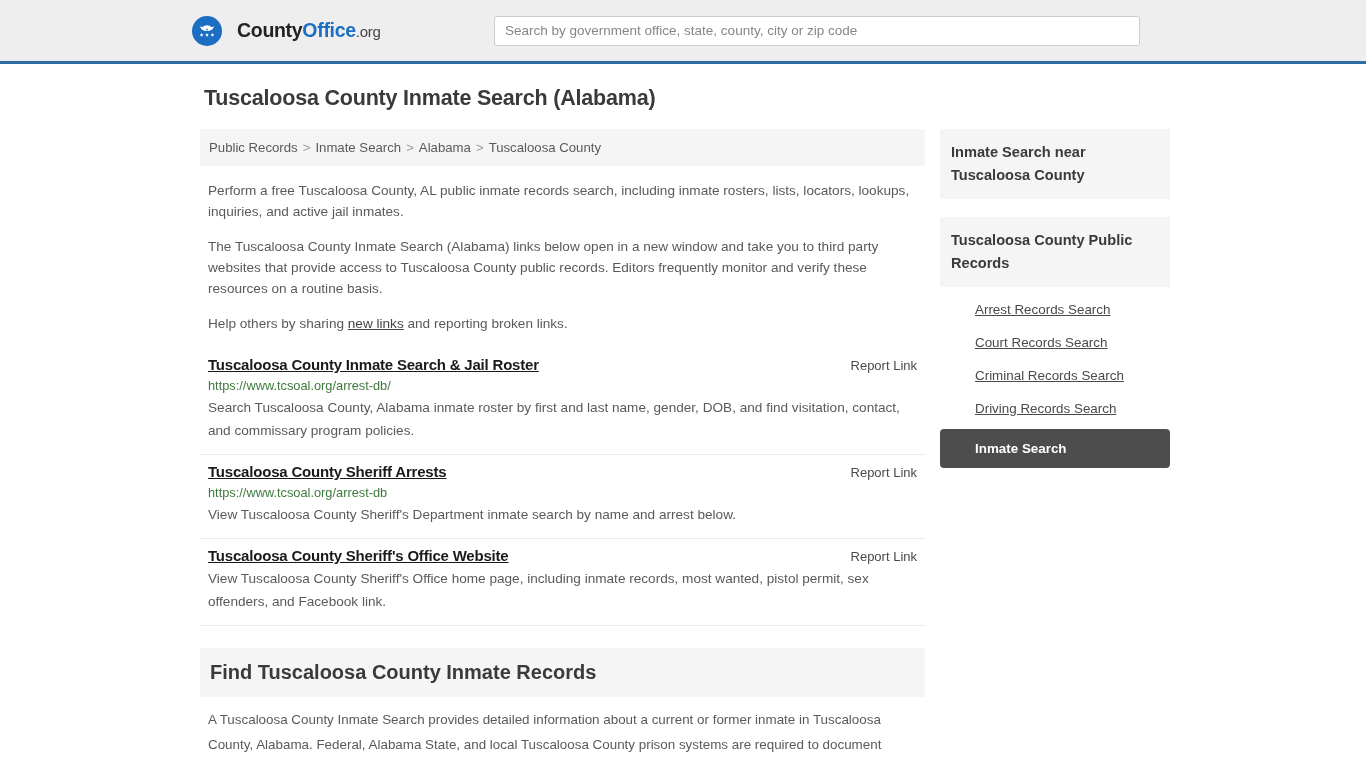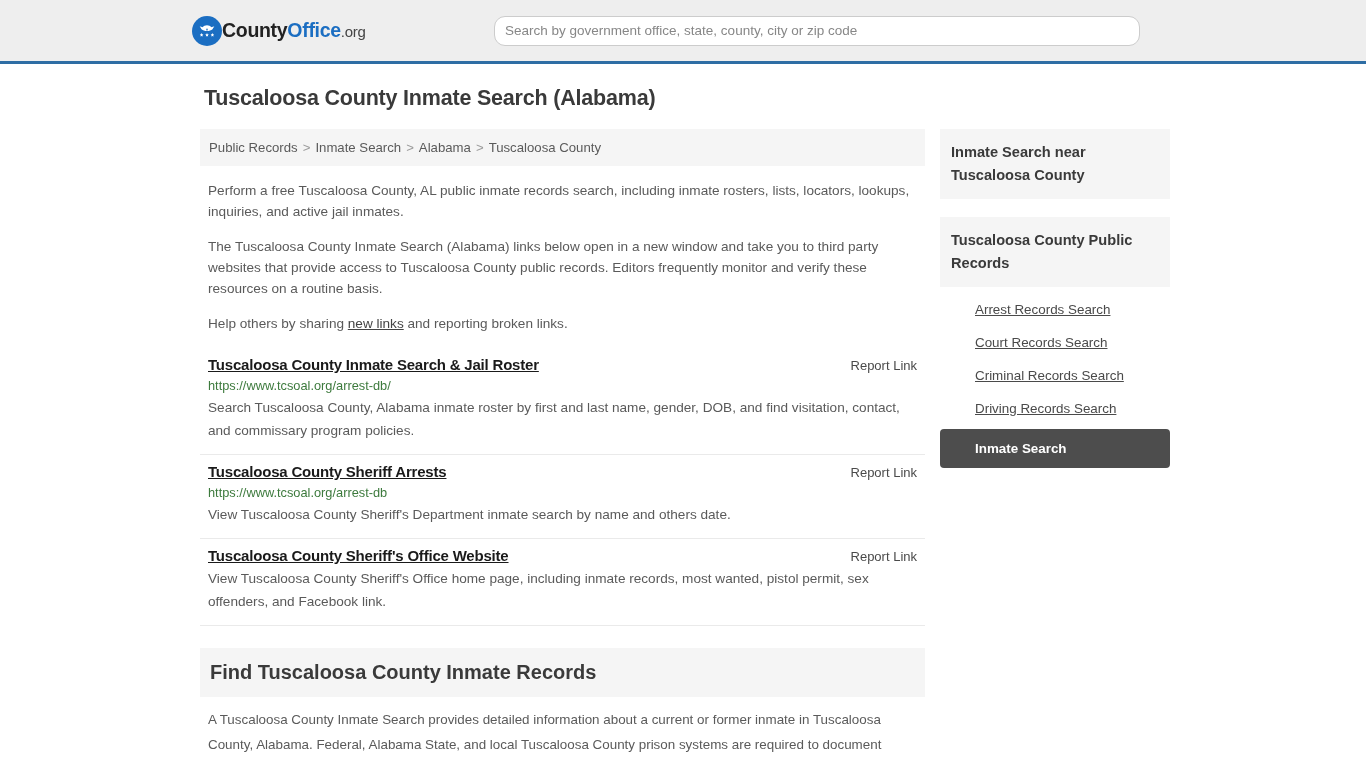--- a/index.html
+++ b/index.html
@@ -18,21 +18,21 @@
     border-bottom: 3px solid #2e6da4;
     display: flex;
     align-items: center;
     position: relative;
   }
   .logo-wrap {
     position: absolute;
     left: 192px;
     display: flex;
     align-items: center;
-    gap: 0;
+    gap: 15px;
     text-decoration: none;
   }
   .logo-mark {
     width: 30px; height: 30px;
     border-radius: 50%;
     background: #1b6ec2;
     display: flex;
     align-items: center;
     justify-content: center;
     flex: none;
@@ -47,21 +47,21 @@
   .logo-text .n { font-weight: bold; }
   .logo-text .tld { font-size: 15px; color: #444444; }
 
   .search-box {
     position: absolute;
     left: 494px;
     width: 646px;
     height: 30px;
     background: #ffffff;
     border: 1px solid #cccccc;
-    border-radius: 11px;
+    border-radius: 3px;
     font-family: "Liberation Sans", sans-serif;
     font-size: 13.5px;
     color: #333333;
     padding: 0 10px;
     outline: none;
   }
   .search-box::placeholder { color: #878787; }
 
   
   .page {
@@ -228,21 +228,21 @@
         <a href="#" class="result-url">https://www.tcsoal.org/arrest-db/</a>
         <div class="result-desc">Search Tuscaloosa County, Alabama inmate roster by first and last name, gender, DOB, and find visitation, contact, and commissary program policies.</div>
       </div>
 
       <div class="result">
         <div class="result-head">
           <a href="#" class="result-title">Tuscaloosa County Sheriff Arrests</a>
           <span class="report-link">Report Link</span>
         </div>
         <a href="#" class="result-url">https://www.tcsoal.org/arrest-db</a>
-        <div class="result-desc">View Tuscaloosa County Sheriff's Department inmate search by name and others date.</div>
+        <div class="result-desc">View Tuscaloosa County Sheriff's Department inmate search by name and arrest below.</div>
       </div>
 
       <div class="result">
         <div class="result-head">
           <a href="#" class="result-title">Tuscaloosa County Sheriff's Office Website</a>
           <span class="report-link">Report Link</span>
         </div>
         <div class="result-desc">View Tuscaloosa County Sheriff's Office home page, including inmate records, most wanted, pistol permit, sex offenders, and Facebook link.</div>
       </div>
 

